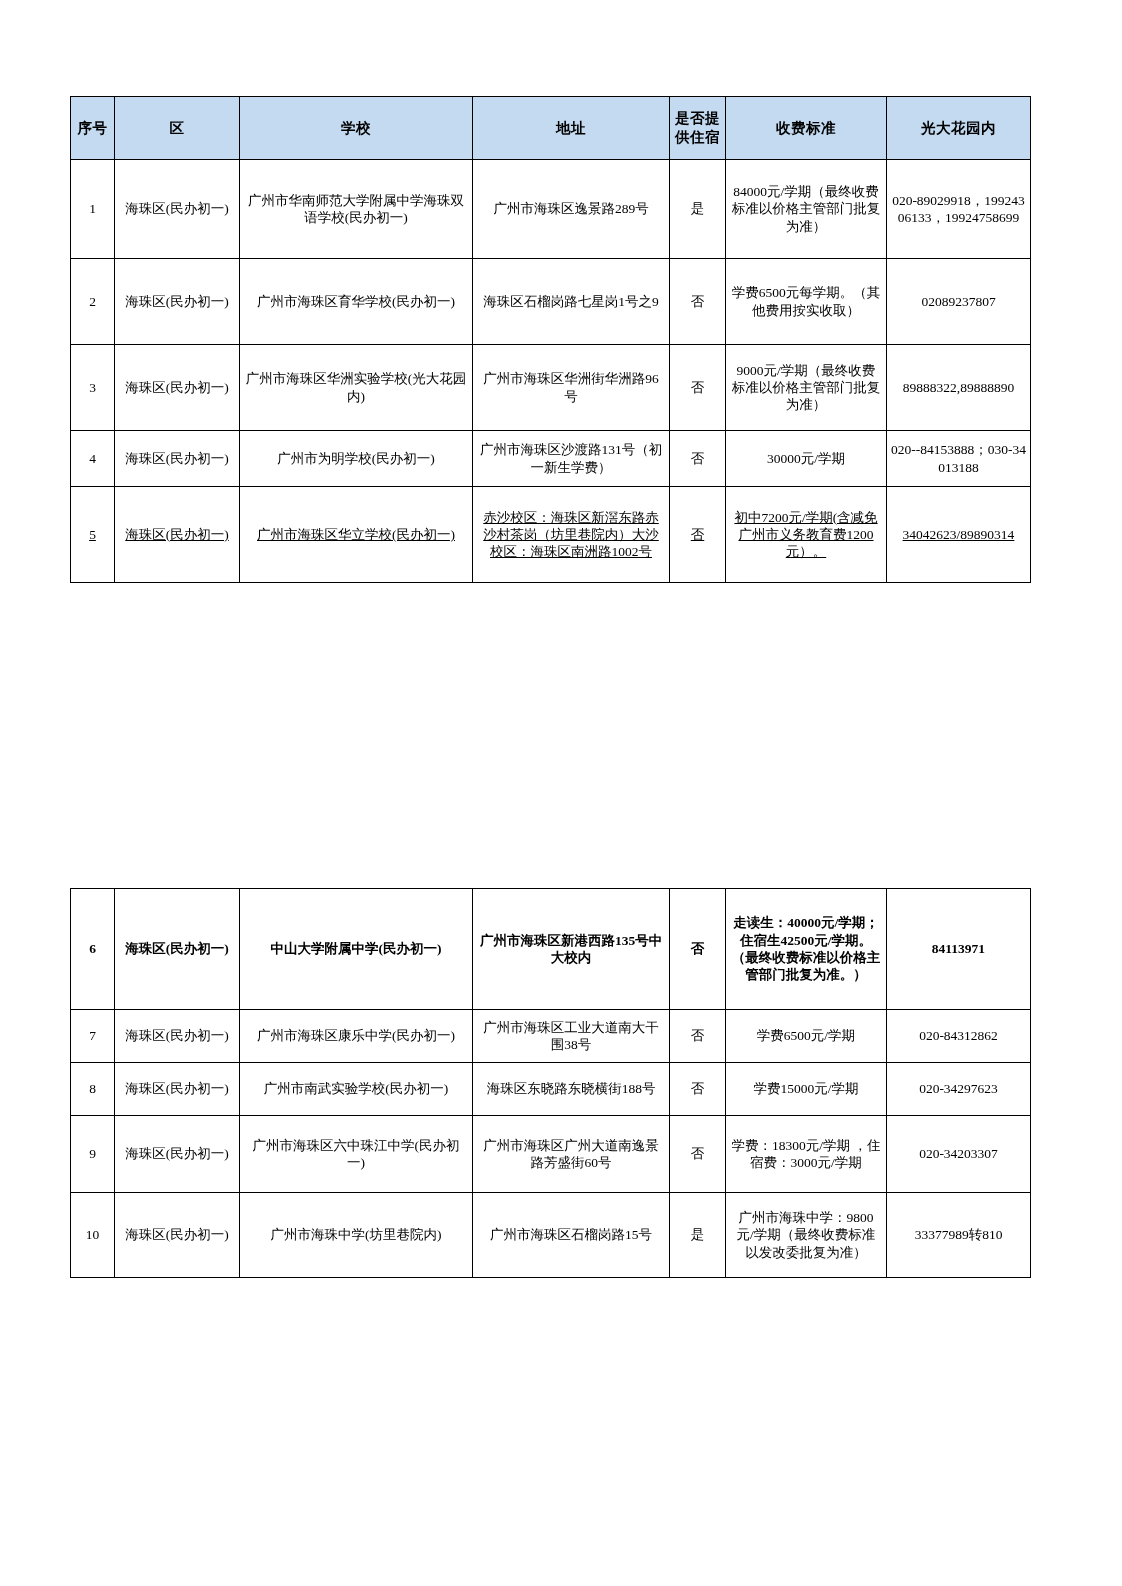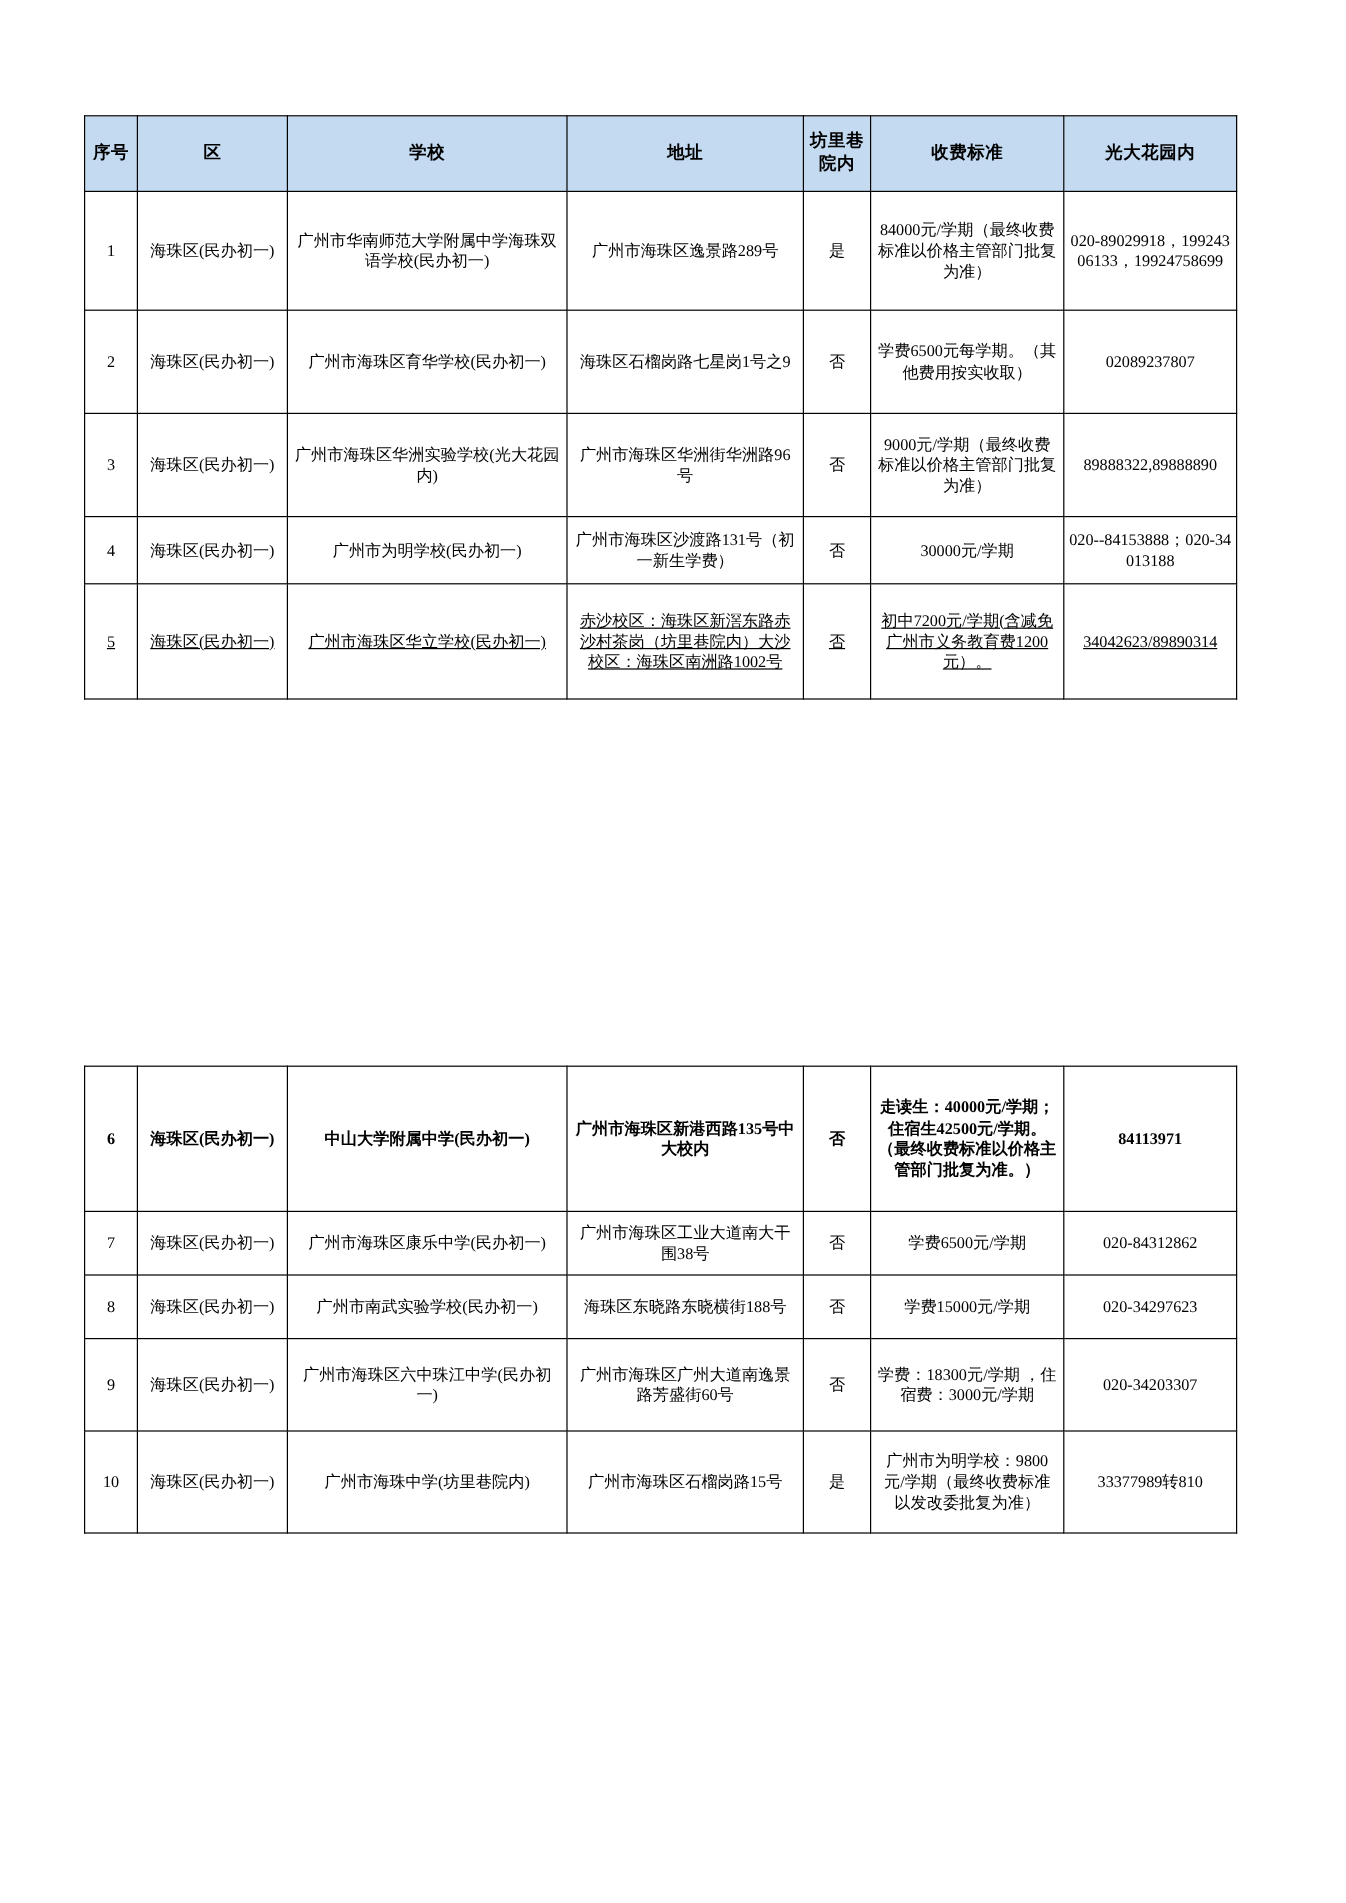--- a/index.html
+++ b/index.html
@@ -96,21 +96,21 @@
           <col class="c-board">
           <col class="c-fee">
           <col class="c-contact">
       </colgroup>
       <thead>
         <tr>
           <th>序号</th>
           <th>区</th>
           <th>学校</th>
           <th>地址</th>
-          <th>坊里巷院内</th>
+          <th>是否提供住宿</th>
           <th>收费标准</th>
           <th>光大花园内</th>
         </tr>
       </thead>
       <tbody>
         <tr data-h="98">
           <td class="idx">1</td>
           <td class="dist">海珠区(民办初一)</td>
           <td class="school">广州市华南师范大学附属中学海珠双语学校(民办初一)</td>
           <td class="addr">广州市海珠区逸景路289号</td>
@@ -136,21 +136,21 @@
           <td class="fee">9000元/学期（最终收费标准以价格主管部门批复为准）</td>
           <td class="contact">89888322,89888890</td>
         </tr>
         <tr data-h="55">
           <td class="idx">4</td>
           <td class="dist">海珠区(民办初一)</td>
           <td class="school">广州市为明学校(民办初一)</td>
           <td class="addr">广州市海珠区沙渡路131号（初一新生学费）</td>
           <td class="board">否</td>
           <td class="fee">30000元/学期</td>
-          <td class="contact">020--84153888；020-34013188</td>
+          <td class="contact">020--84153888；030-34013188</td>
         </tr>
         <tr data-h="95">
           <td class="idx">5</td>
           <td class="dist">海珠区(民办初一)</td>
           <td class="school">广州市海珠区华立学校(民办初一)</td>
           <td class="addr">赤沙校区：海珠区新滘东路赤沙村茶岗（坊里巷院内）大沙校区：海珠区南洲路1002号</td>
           <td class="board">否</td>
           <td class="fee">初中7200元/学期(含减免广州市义务教育费1200元）。</td>
           <td class="contact">34042623/89890314</td>
         </tr>
@@ -205,20 +205,20 @@
           <td class="board">否</td>
           <td class="fee">学费：18300元/学期 ，住宿费：3000元/学期</td>
           <td class="contact">020-34203307</td>
         </tr>
         <tr data-h="84">
           <td class="idx">10</td>
           <td class="dist">海珠区(民办初一)</td>
           <td class="school">广州市海珠中学(坊里巷院内)</td>
           <td class="addr">广州市海珠区石榴岗路15号</td>
           <td class="board">是</td>
-          <td class="fee">广州市为明学校：9800元/学期（最终收费标准以发改委批复为准）</td>
+          <td class="fee">广州市海珠中学：9800元/学期（最终收费标准以发改委批复为准）</td>
           <td class="contact">33377989转810</td>
         </tr>
       </tbody>
     </table>
   </div>
 
 </div>
 
 </body></html>

